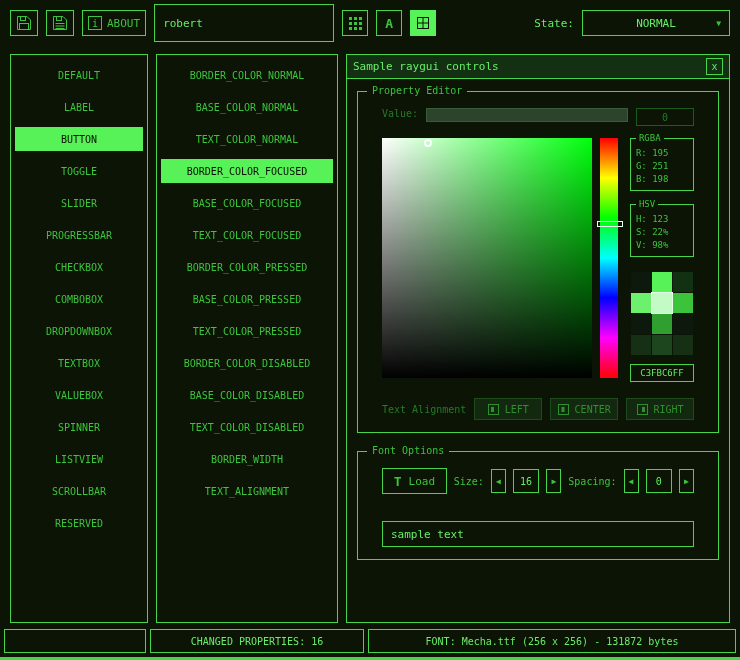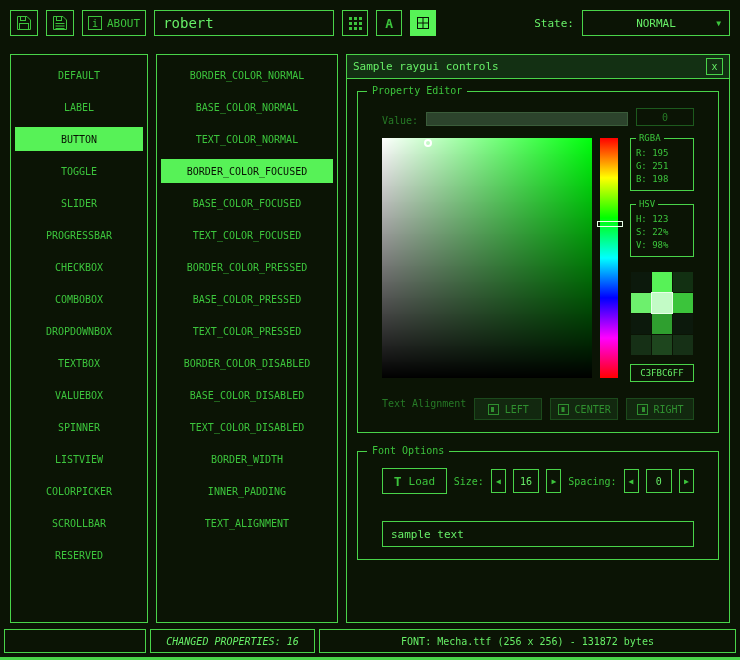--- a/index.html
+++ b/index.html
@@ -17,21 +17,21 @@
   html,body{width:740px;height:660px;}
   body{background:var(--bg);font-family:"DejaVu Sans Mono","Liberation Mono",monospace;color:var(--text);overflow:hidden;}
   button{font:inherit;background:none;border:none;color:inherit;cursor:pointer;}
   input{font:inherit;background:transparent;border:1px solid var(--border);color:var(--bright);outline:none;}
   .app{width:740px;height:660px;display:flex;flex-direction:column;}
 
   
   .toolbar{height:46px;display:flex;align-items:center;gap:8px;padding:0 10px;flex:0 0 auto;}
   .tb-btn{height:26px;min-width:26px;border:1px solid var(--border);color:var(--text);display:flex;align-items:center;justify-content:center;gap:5px;font-size:11px;padding:0 5px;}
   .tb-btn.active{background:var(--sel);color:var(--sel-text);border-color:var(--sel);}
-  .tb-input{height:26px;width:180px;padding:0 8px;font-size:14px;}
+  .tb-input{height:38px;width:180px;padding:0 8px;font-size:11px;}
   .about-ic{width:14px;height:14px;border:1px solid currentColor;display:flex;align-items:center;justify-content:center;font-size:10px;}
   .state-label{margin-left:auto;font-size:11px;color:var(--bright);}
   .dropdown{width:148px;height:26px;border:1px solid var(--border);display:flex;align-items:center;justify-content:center;position:relative;font-size:11px;color:var(--bright);cursor:pointer;}
   .dropdown .dd-arrow{position:absolute;right:8px;font-size:8px;color:var(--text);}
 
   
   .main{flex:1;display:flex;gap:8px;padding:8px 10px 6px;min-height:0;}
   .list{border:1px solid var(--border);padding:8px 4px;display:flex;flex-direction:column;gap:8px;overflow:hidden;}
   .controls{width:138px;}
   .props{width:182px;}
@@ -40,21 +40,21 @@
 
   
   .window{flex:1;border:1px solid var(--border);display:flex;flex-direction:column;min-width:0;}
   .titlebar{height:24px;flex:0 0 24px;background:var(--panel2);border-bottom:1px solid var(--border);display:flex;align-items:center;padding:0 6px;font-size:11px;color:var(--bright);}
   .close-btn{margin-left:auto;width:17px;height:17px;border:1px solid var(--border);display:flex;align-items:center;justify-content:center;font-size:10px;color:var(--bright);line-height:1;}
   .win-body{flex:1;padding:12px 10px 10px;display:flex;flex-direction:column;min-height:0;}
 
   .groupbox{position:relative;border:1px solid var(--border);padding:16px 24px 12px;}
   .gb-label{position:absolute;top:-7px;left:9px;background:var(--bg);padding:0 5px;font-size:10px;color:var(--text);}
 
-  .value-row{display:flex;align-items:flex-end;gap:8px;margin-bottom:12px;}
+  .value-row{display:flex;align-items:flex-start;gap:8px;margin-bottom:12px;}
   .dim-lbl{font-size:10px;color:var(--dim);}
   .slider{flex:1;height:14px;background:#2c432c;border:1px solid #3a5c3a;cursor:pointer;}
   .val-btn{width:58px;height:18px;border:1px solid var(--dim-border);color:var(--dim);font-size:10px;display:flex;align-items:center;justify-content:center;}
 
   .picker-row{display:flex;gap:6px;}
   .sv-box{width:236px;height:240px;position:relative;cursor:crosshair;
     background:linear-gradient(to top,#000 0%,rgba(0,0,0,0) 100%),linear-gradient(to right,#fff 0%,#00ff0d 100%);}
   .sv-cursor{position:absolute;left:22%;top:2%;width:8px;height:8px;border:2px solid #fff;border-radius:50%;transform:translate(-50%,-50%);}
   .hue-bar{width:20px;height:240px;position:relative;cursor:pointer;margin-left:2px;
     background:linear-gradient(to bottom,#f00 0%,#ff0 16.6%,#0f0 33.3%,#0ff 50%,#00f 66.6%,#f0f 83.3%,#f00 100%);}
@@ -62,21 +62,21 @@
 
   .pk-right{width:72px;margin-left:6px;display:flex;flex-direction:column;}
   .mini-group{position:relative;border:1px solid var(--border);padding:8px 5px 4px;margin-bottom:13px;}
   .mini-group .gb-label{font-size:9px;top:-6px;left:5px;padding:0 3px;}
   .mini-row{font-size:9px;line-height:13px;color:var(--text);white-space:pre;}
   .palette{display:grid;grid-template-columns:repeat(3,20px);grid-auto-rows:20px;gap:1px;margin:2px auto 0;}
   .palette-cell{cursor:pointer;}
   .palette-cell.current{outline:1px solid #e8ffe8;}
   .hex-box{margin-top:9px;border:1px solid var(--border);height:18px;display:flex;align-items:center;justify-content:center;font-size:9px;color:var(--bright);cursor:text;}
 
-  .align-row{display:flex;align-items:flex-start;gap:8px;margin-top:16px;}
+  .align-row{display:flex;align-items:center;gap:8px;margin-top:16px;}
   .align-btn{flex:1;height:22px;background:#12280f;border:1px solid #1c4a1c;color:#2f8f2f;display:flex;align-items:center;justify-content:center;gap:6px;font-size:10px;}
   .align-icon{width:11px;height:11px;border:1px solid currentColor;position:relative;flex:0 0 auto;}
   .align-icon::after{content:"";position:absolute;background:currentColor;top:2px;bottom:2px;width:3px;}
   .ic-left::after{left:2px;}
   .ic-center::after{left:50%;transform:translateX(-50%);}
   .ic-right::after{right:2px;}
 
   .font-group{margin-top:18px;}
   .font-row{display:flex;align-items:center;gap:7px;}
   .load-btn{width:84px;height:26px;border:1px solid var(--border);display:flex;align-items:center;justify-content:center;gap:7px;font-size:11px;color:var(--text);}
@@ -88,21 +88,21 @@
 
   .export-row{margin-top:auto;display:flex;gap:8px;}
   .table-btn{width:155px;height:26px;border:1px solid var(--border);display:flex;align-items:center;justify-content:center;font-size:11px;color:var(--bright);}
   .pages-box{width:36px;height:26px;border:1px solid var(--border);display:flex;align-items:center;justify-content:center;font-size:10px;color:var(--bright);}
   .export-btn{flex:1;height:26px;background:var(--sel);border:1px solid var(--sel);color:var(--sel-text);display:flex;align-items:center;justify-content:center;gap:7px;font-size:11px;font-weight:bold;}
 
   
   .statusbar{flex:0 0 28px;display:flex;gap:4px;padding:0 4px 4px;}
   .status-seg{border:1px solid var(--border);height:24px;display:flex;align-items:center;justify-content:center;font-size:10px;color:var(--bright);white-space:pre;}
   .seg1{width:142px;}
-  .seg2{width:165px;font-style:italic;}
+  .seg2{width:214px;}
   .seg3{flex:1;}
   .bottom-strip{flex:0 0 3px;background:var(--border);}
 
   svg{display:block;}
 </style>
 </head>
 <body>
 
 <div class="app">
 
@@ -172,40 +172,38 @@
       <div class="list-item">TOGGLE</div>
       <div class="list-item">SLIDER</div>
       <div class="list-item">PROGRESSBAR</div>
       <div class="list-item">CHECKBOX</div>
       <div class="list-item">COMBOBOX</div>
       <div class="list-item">DROPDOWNBOX</div>
       <div class="list-item">TEXTBOX</div>
       <div class="list-item">VALUEBOX</div>
       <div class="list-item">SPINNER</div>
       <div class="list-item">LISTVIEW</div>
-      <div class="list-item">COLORPICKER</div>
       <div class="list-item">SCROLLBAR</div>
       <div class="list-item">RESERVED</div>
     </div>
 
     <div class="list props">
       <div class="list-item">BORDER_COLOR_NORMAL</div>
       <div class="list-item">BASE_COLOR_NORMAL</div>
       <div class="list-item">TEXT_COLOR_NORMAL</div>
       <div class="list-item selected">BORDER_COLOR_FOCUSED</div>
       <div class="list-item">BASE_COLOR_FOCUSED</div>
       <div class="list-item">TEXT_COLOR_FOCUSED</div>
       <div class="list-item">BORDER_COLOR_PRESSED</div>
       <div class="list-item">BASE_COLOR_PRESSED</div>
       <div class="list-item">TEXT_COLOR_PRESSED</div>
       <div class="list-item">BORDER_COLOR_DISABLED</div>
       <div class="list-item">BASE_COLOR_DISABLED</div>
       <div class="list-item">TEXT_COLOR_DISABLED</div>
       <div class="list-item">BORDER_WIDTH</div>
-      <div class="list-item">INNER_PADDING</div>
       <div class="list-item">TEXT_ALIGNMENT</div>
     </div>
 
     <div class="window">
       <div class="titlebar">
         <span>Sample raygui controls</span>
         <button class="close-btn">
           <span>x</span>
         </button>
       </div>

